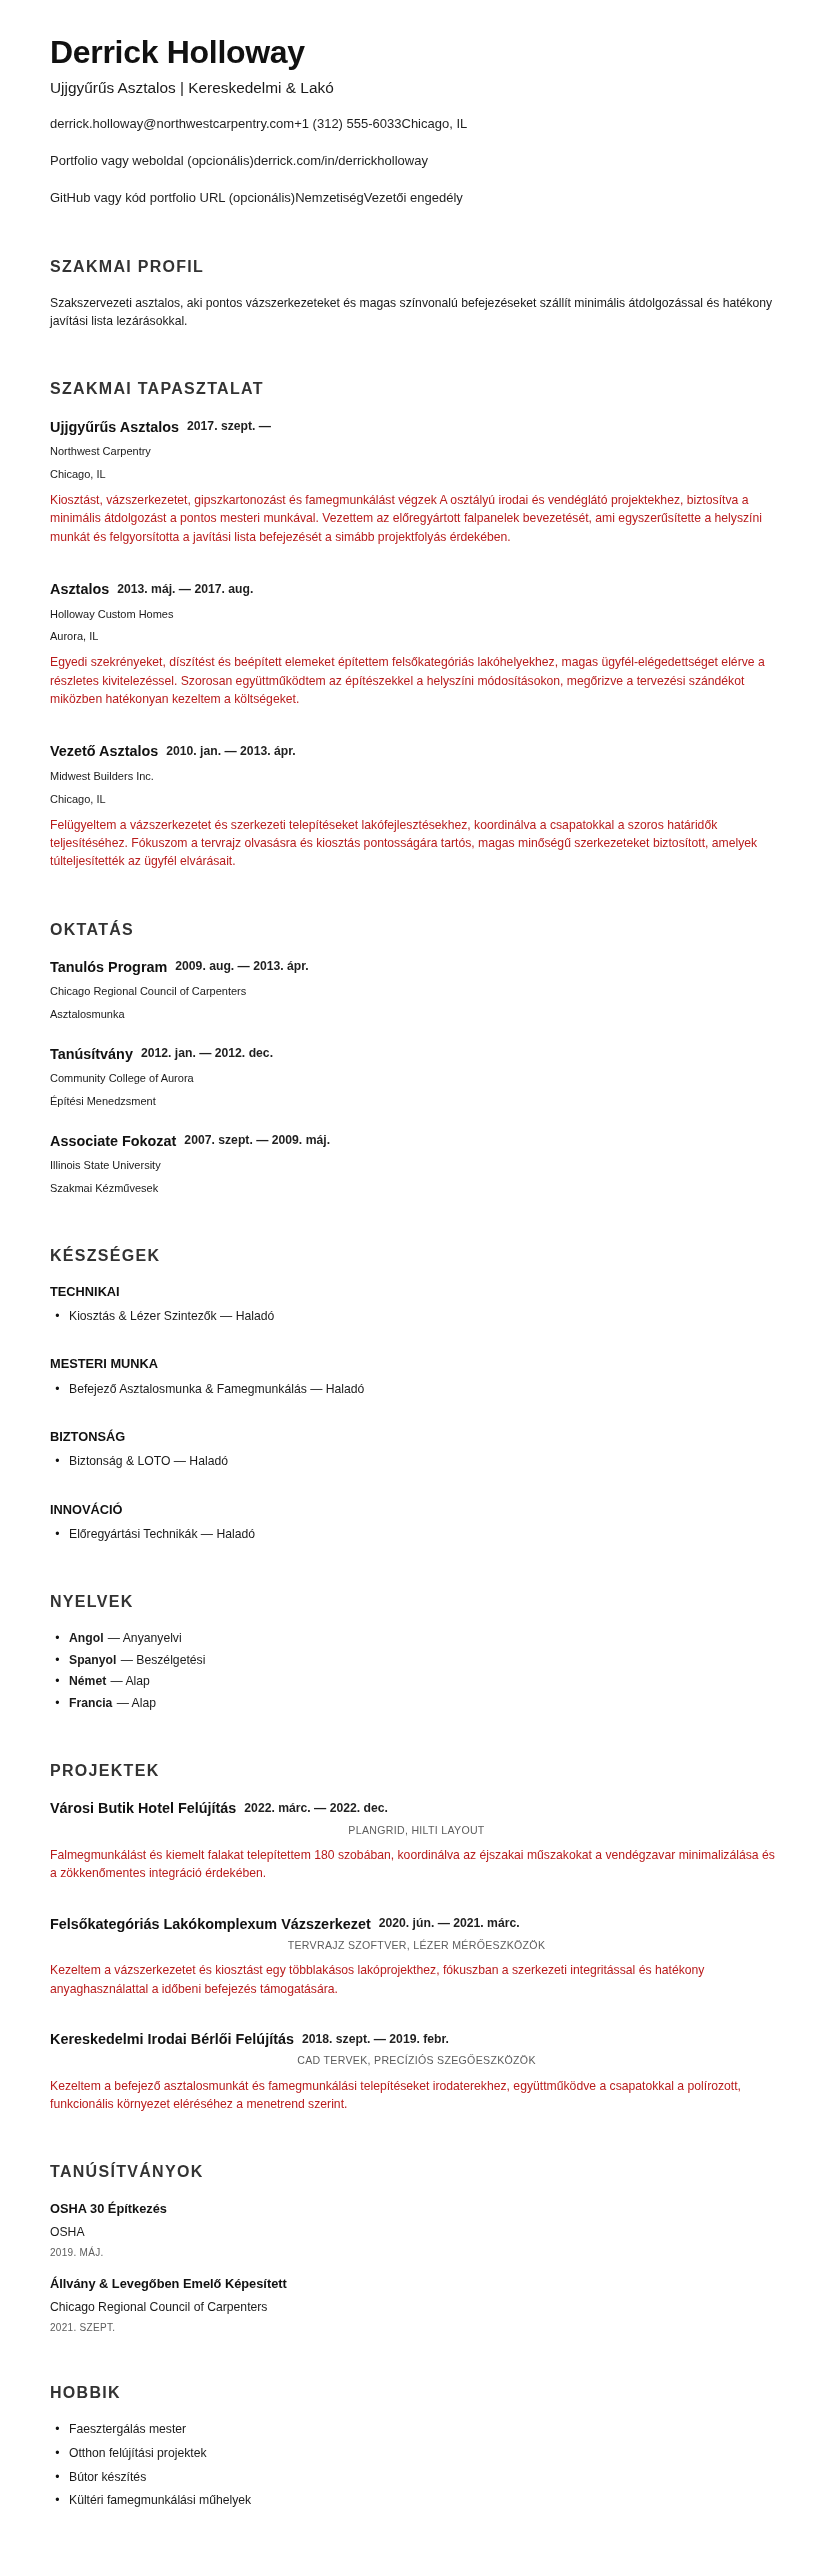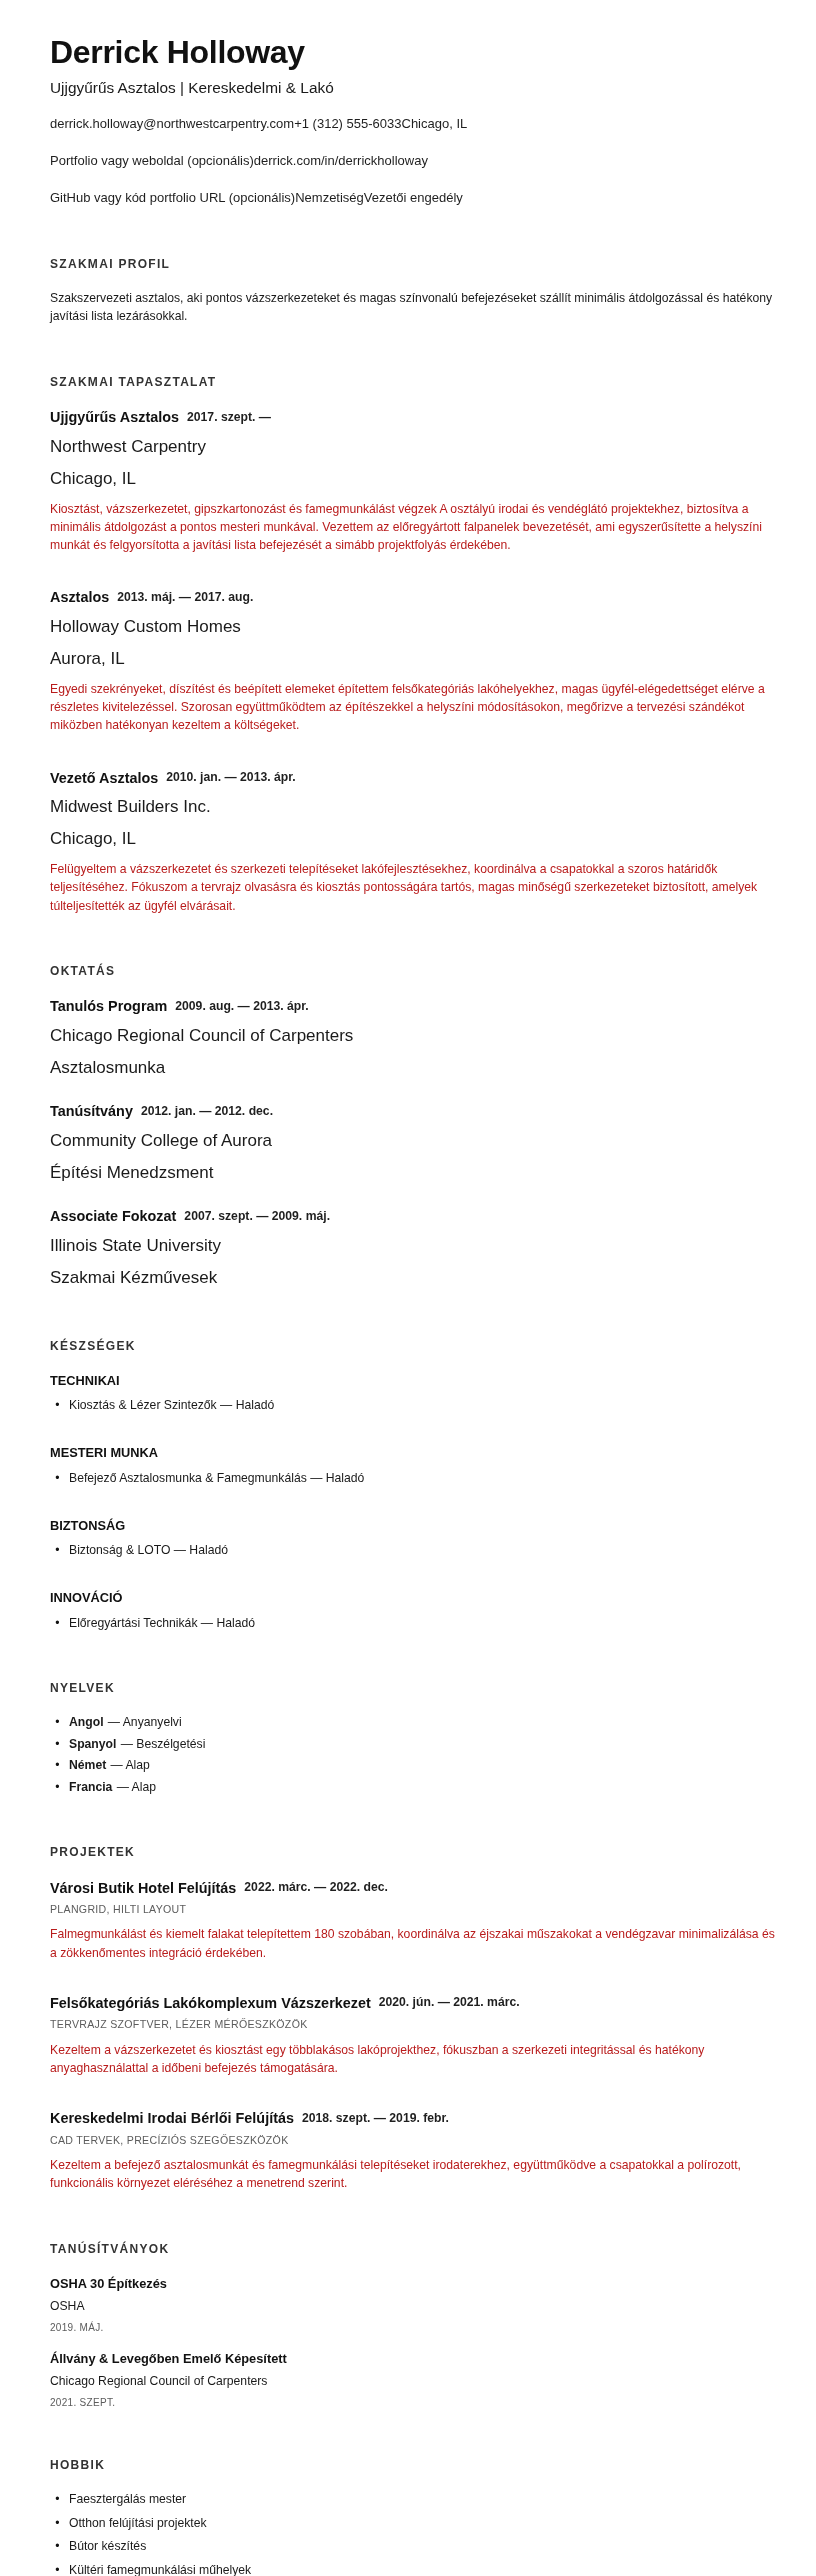--- a/index.html
+++ b/index.html
@@ -35,21 +35,21 @@
     color: #1f1f1f;
     white-space: nowrap;
   }
   .contact-line + .contact-line { margin-top: 17.5px; }
   .contact-line span { display: inline; }
 
   
   .section-heading {
     margin-top: 49px;
     margin-bottom: 18px;
-    font-size: 12px;
+    font-size: 16px;
     line-height: 1.2;
     font-weight: 700;
     letter-spacing: 1.3px;
     color: #333333;
     text-transform: uppercase;
   }
   .profile-text {
     font-size: 12.2px;
     line-height: 1.5;
     color: #1a1a1a;
@@ -73,38 +73,39 @@
   }
   .entry-dates {
     font-size: 12.2px;
     line-height: 1.4;
     font-weight: 700;
     color: #1f1f1f;
     white-space: nowrap;
   }
   .entry-sub {
     margin-top: 6.4px;
-    font-size: 17px;
+    font-size: 11px;
     line-height: 1.5;
     color: #1a1a1a;
   }
   .entry-desc {
     margin-top: 8.5px;
     font-size: 12.2px;
     line-height: 1.5;
     color: #b91c1c;
     max-width: 745px;
   }
   .entry-tools {
     margin-top: 5.3px;
     font-size: 10.6px;
     line-height: 1.3;
     letter-spacing: 0.3px;
     color: #5c5c5c;
     text-transform: uppercase;
+    text-align: center;
   }
 
   
   .skill-group { margin-bottom: 30px; }
   .skill-group-name {
     font-size: 12.8px;
     line-height: 1.4;
     font-weight: 700;
     margin-bottom: 6.4px;
     color: #111111;

